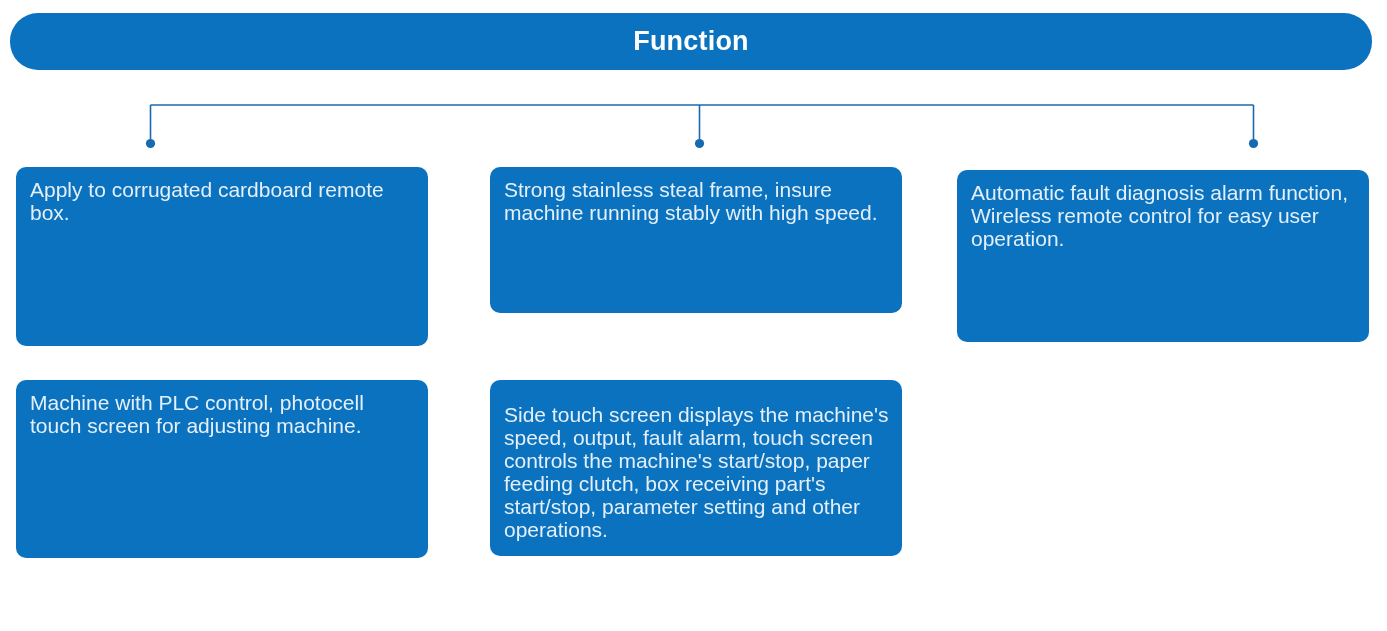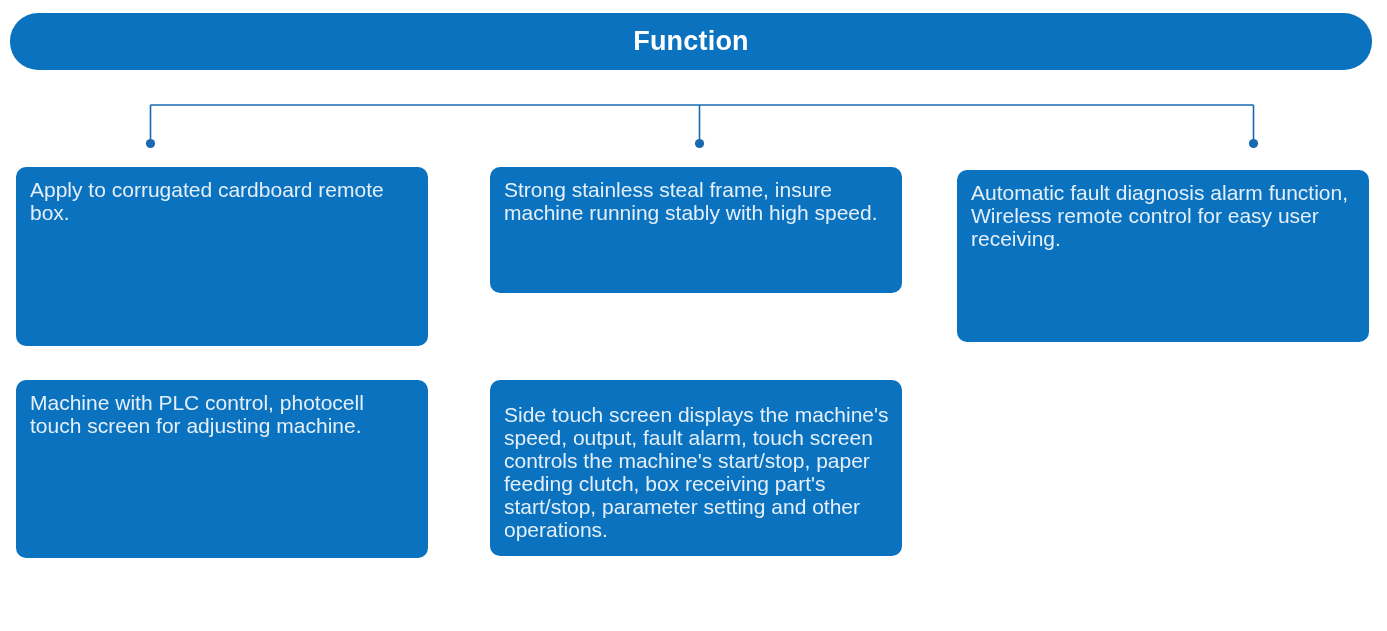--- a/index.html
+++ b/index.html
@@ -46,21 +46,21 @@
     width: 412px;
     background: #0a72be;
     border-radius: 10px;
     color: #e4eff9;
     font-size: 21px;
     line-height: 23px;
     padding: 11px 12px 10px 14px;
     box-sizing: border-box;
   }
   .box-1 { left: 16px;  top: 167px; height: 179px; }
-  .box-2 { left: 490px; top: 167px; height: 126px; }
+  .box-2 { left: 490px; top: 167px; height: 146px; }
   .box-3 { left: 957px; top: 170px; height: 172px; }
   .box-4 { left: 16px;  top: 380px; height: 178px; }
   .box-5 { left: 490px; top: 380px; height: 176px; padding-top: 23px; }
   .feature-box span { display: block; }
 </style>
 </head>
 <body>
 
 <div class="canvas">
 
@@ -83,21 +83,21 @@
 
   <div class="feature-box box-1">
     <span>Apply to corrugated cardboard remote box.</span>
   </div>
 
   <div class="feature-box box-2">
     <span>Strong stainless steal frame, insure machine running stably with high speed.</span>
   </div>
 
   <div class="feature-box box-3">
-    <span>Automatic fault diagnosis alarm function, Wireless remote control for easy user receiving.</span>
+    <span>Automatic fault diagnosis alarm function, Wireless remote control for easy user operation.</span>
   </div>
 
   <div class="feature-box box-4">
     <span>Machine with PLC control, photocell touch screen for adjusting machine.</span>
   </div>
 
   <div class="feature-box box-5">
     <span>Side touch screen displays the machine's speed, output, fault alarm, touch screen controls the machine's start/stop, paper feeding clutch, box receiving part's start/stop, parameter setting and other operations.</span>
   </div>
 

